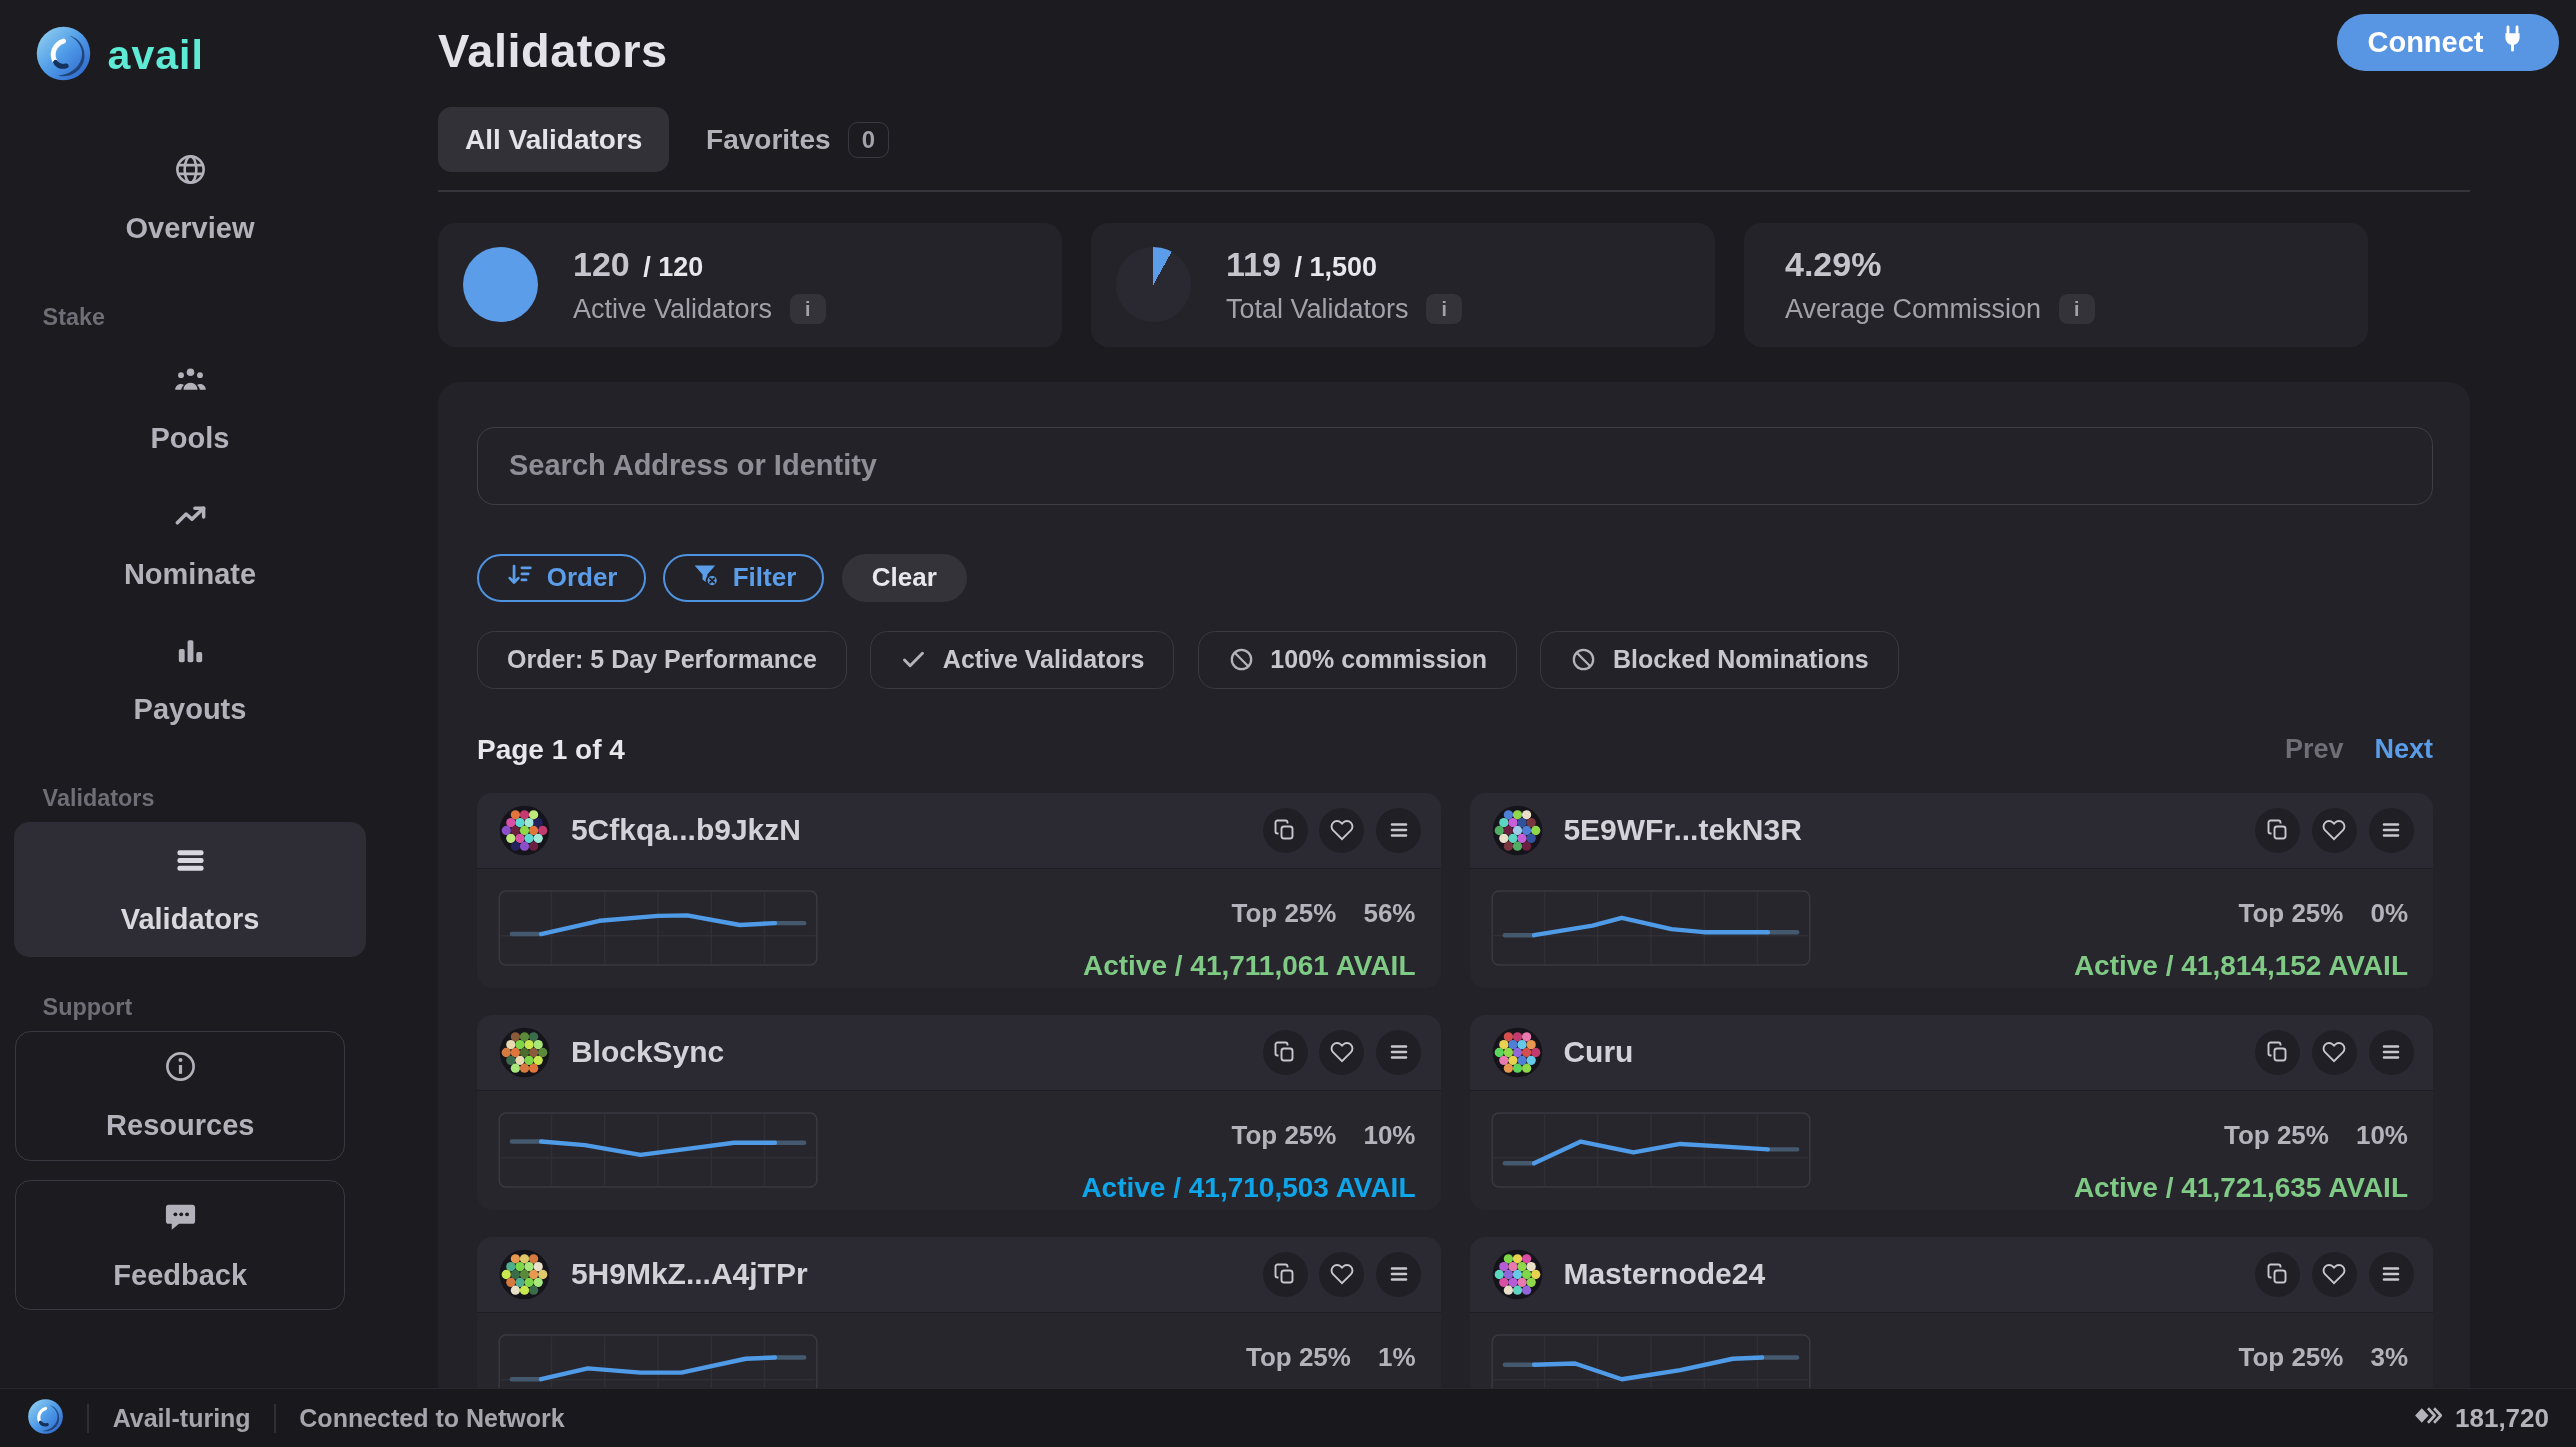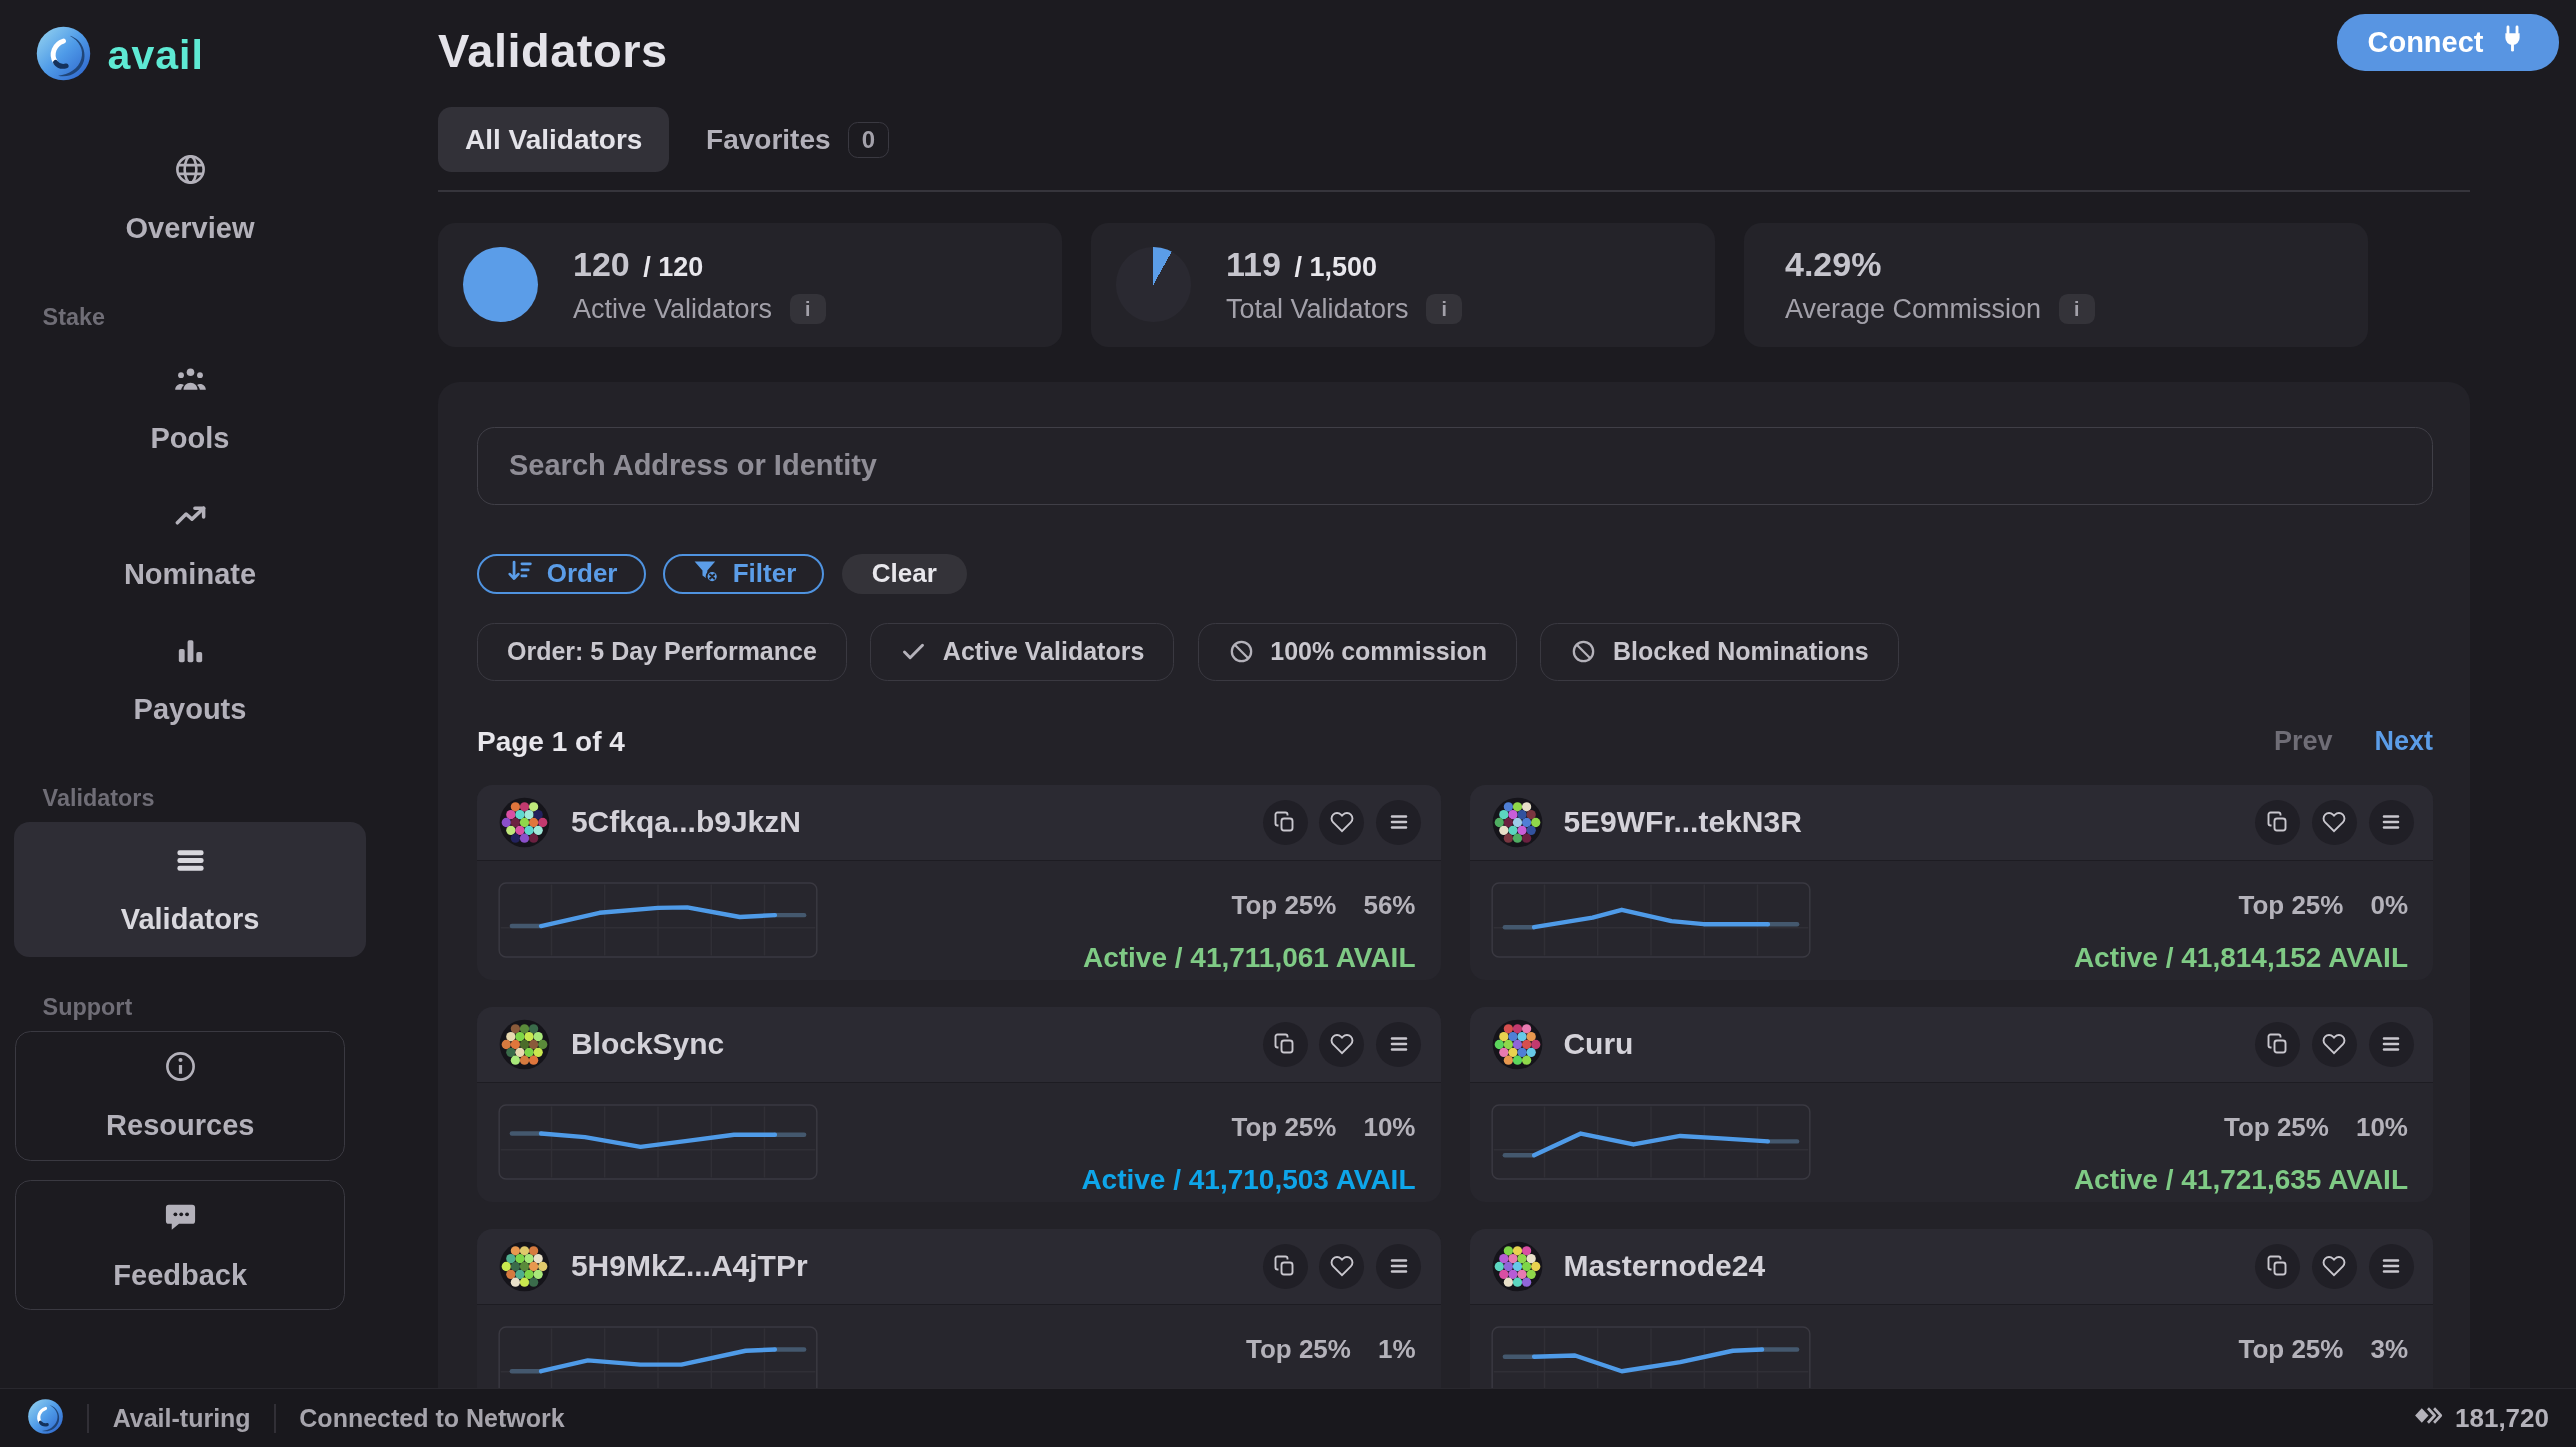--- a/index.html
+++ b/index.html
@@ -45,32 +45,32 @@
   .stat-top { font-size:34px; font-weight:bold; color:#c6c5cd; display:flex; align-items:baseline; gap:13.6px; }
   .stat-total { font-size:27px; color:#e8e7ec; font-weight:bold; }
   .stat-label { margin-top:9.7px; font-size:27px; color:#a3a1aa; display:flex; align-items:center; gap:17.5px; }
   .info-badge { width:36px; height:30px; background:#343339; border-radius:8.8px; display:flex; align-items:center; justify-content:center; font-size:19.5px; font-weight:bold; color:#a3a1aa; cursor:pointer; }
 
   .panel { margin-top:35px; background:#232228; border-radius:21.4px; padding:45px 37px 39px 39px; height:1081px; }
   .search-input { width:100%; height:78px; background:transparent; border:1.9px solid #403f47; border-radius:17.5px; padding:0 31px; font-size:29px; font-weight:600; color:#e8e7ec; outline:none; font-family:inherit; }
   .search-input::placeholder { color:#8f8d96; }
 
   .controls { margin-top:49px; display:flex; gap:17.5px; align-items:center; }
-  .ctl-btn { height:40px; border-radius:26px; display:flex; align-items:center; gap:12.7px; font-size:26px; font-weight:bold; padding:0 26px; cursor:pointer; background:transparent; border:none; font-family:inherit; }
+  .ctl-btn { height:48px; border-radius:26px; display:flex; align-items:center; gap:12.7px; font-size:26px; font-weight:bold; padding:0 26px; cursor:pointer; background:transparent; border:none; font-family:inherit; }
   .ctl-outline { border:2.4px solid #4f93e0; color:#5b9de8; }
   .ctl-solid { background:#343339; color:#e8e7ec; padding:0 30px; }
   .ctl-btn svg { width:29px; height:29px; }
 
   .chips { margin-top:29px; display:flex; gap:23.4px; }
   .chip { height:58px; border:1.9px solid #3a3941; border-radius:17.5px; display:flex; align-items:center; gap:15.6px; padding:0 29px; font-size:25px; font-weight:600; color:#c9c7ce; cursor:pointer; }
   .chip svg { width:27px; height:27px; color:#b4b2ba; }
 
   .pag-row { margin-top:45px; display:flex; align-items:center; }
   .pag-label { font-size:28px; font-weight:bold; color:#e8e7ec; }
-  .pag-links { margin-left:auto; display:flex; gap:42px; font-size:27px; font-weight:600; }
+  .pag-links { margin-left:auto; display:flex; gap:31px; font-size:27px; font-weight:600; }
   .pag-prev { color:#6f6d76; cursor:pointer; }
   .pag-next { color:#5b9de8; cursor:pointer; }
 
   .cards { margin-top:27px; display:grid; grid-template-columns:1fr 1fr; gap:27px 29px; }
   .vcard { border-radius:15.6px; overflow:hidden; background:#27262d; height:195px; }
   .vcard-head { height:76px; background:#2b2a32; display:flex; align-items:center; padding:0 19.5px 0 21.4px; gap:19.5px; border-bottom:1.9px solid #1d1c22; }
   .vcard-head svg.identicon { width:53px; height:53px; flex:0 0 53px; }
   .vname { font-size:30px; font-weight:bold; color:#d4d2d9; }
   .vactions { margin-left:auto; display:flex; gap:11.7px; }
   .vaction { width:45px; height:45px; border-radius:50%; background:#201f26; display:flex; align-items:center; justify-content:center; color:#c9c7ce; cursor:pointer; }

